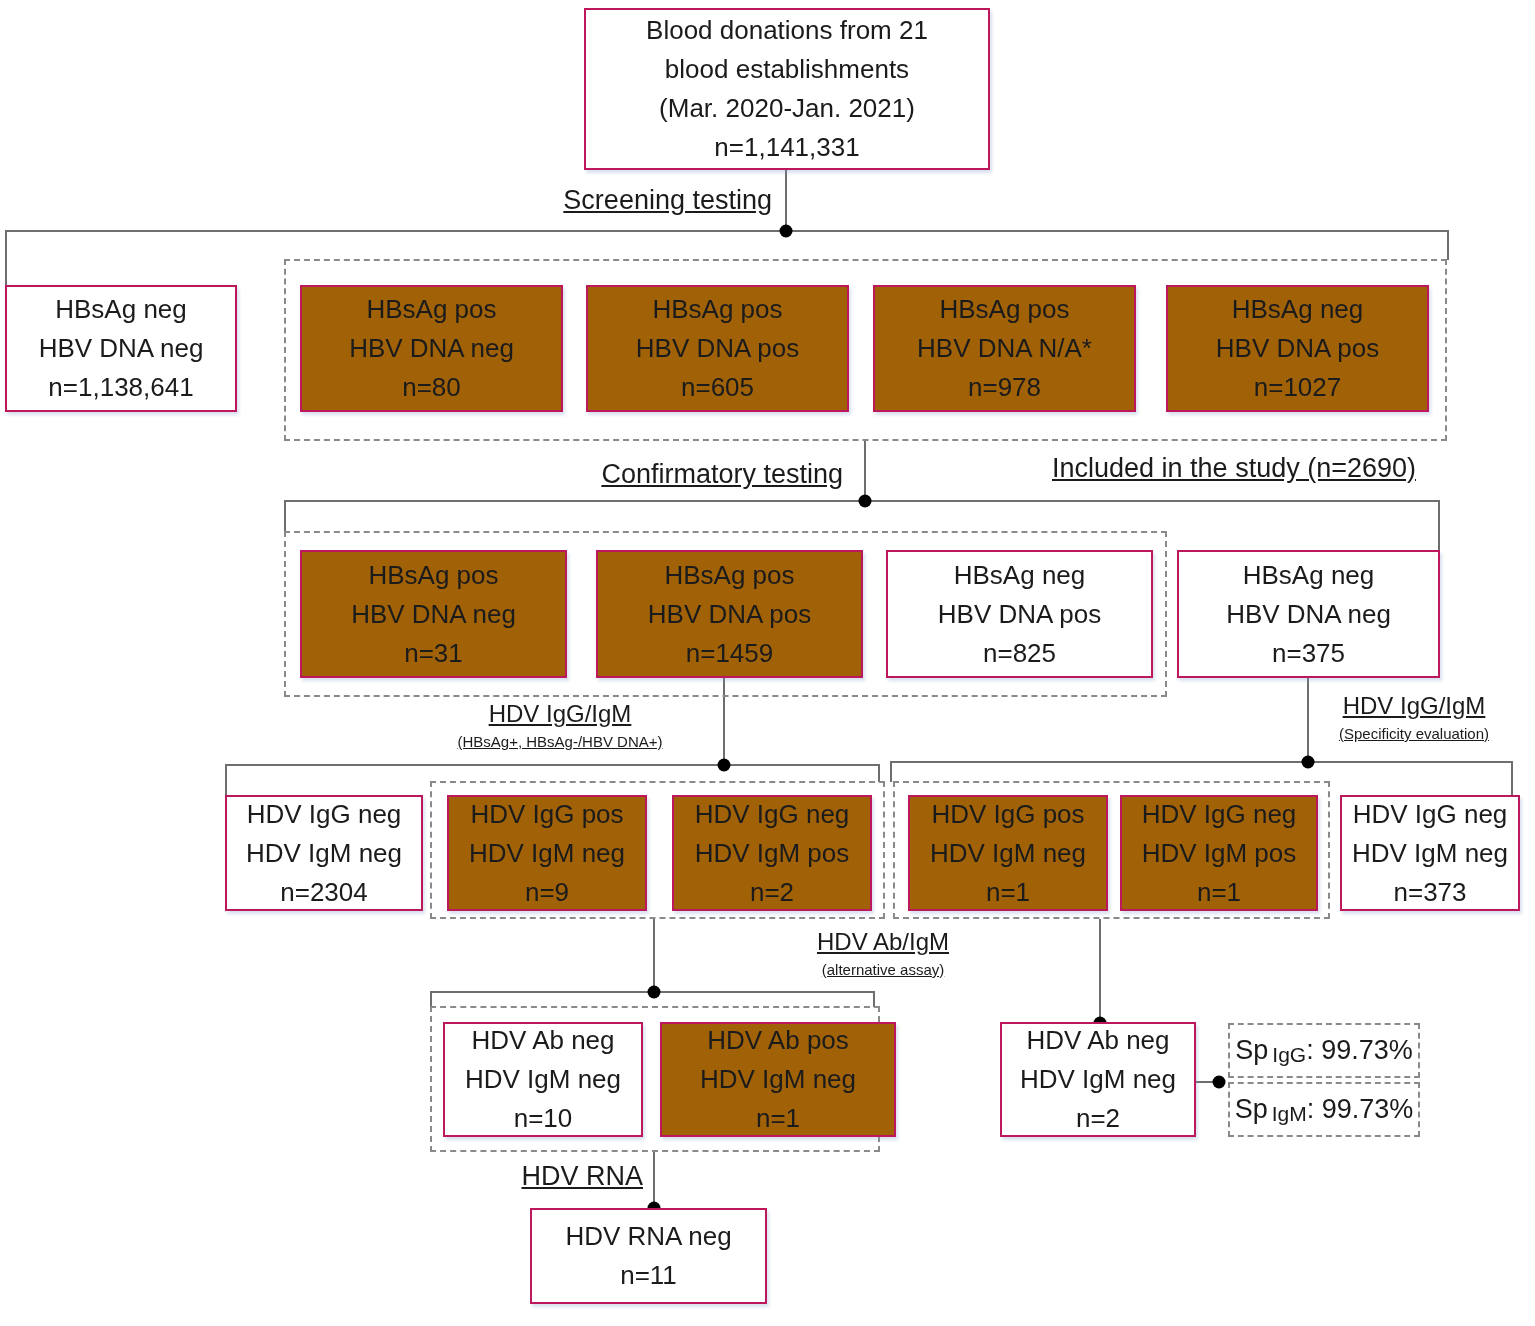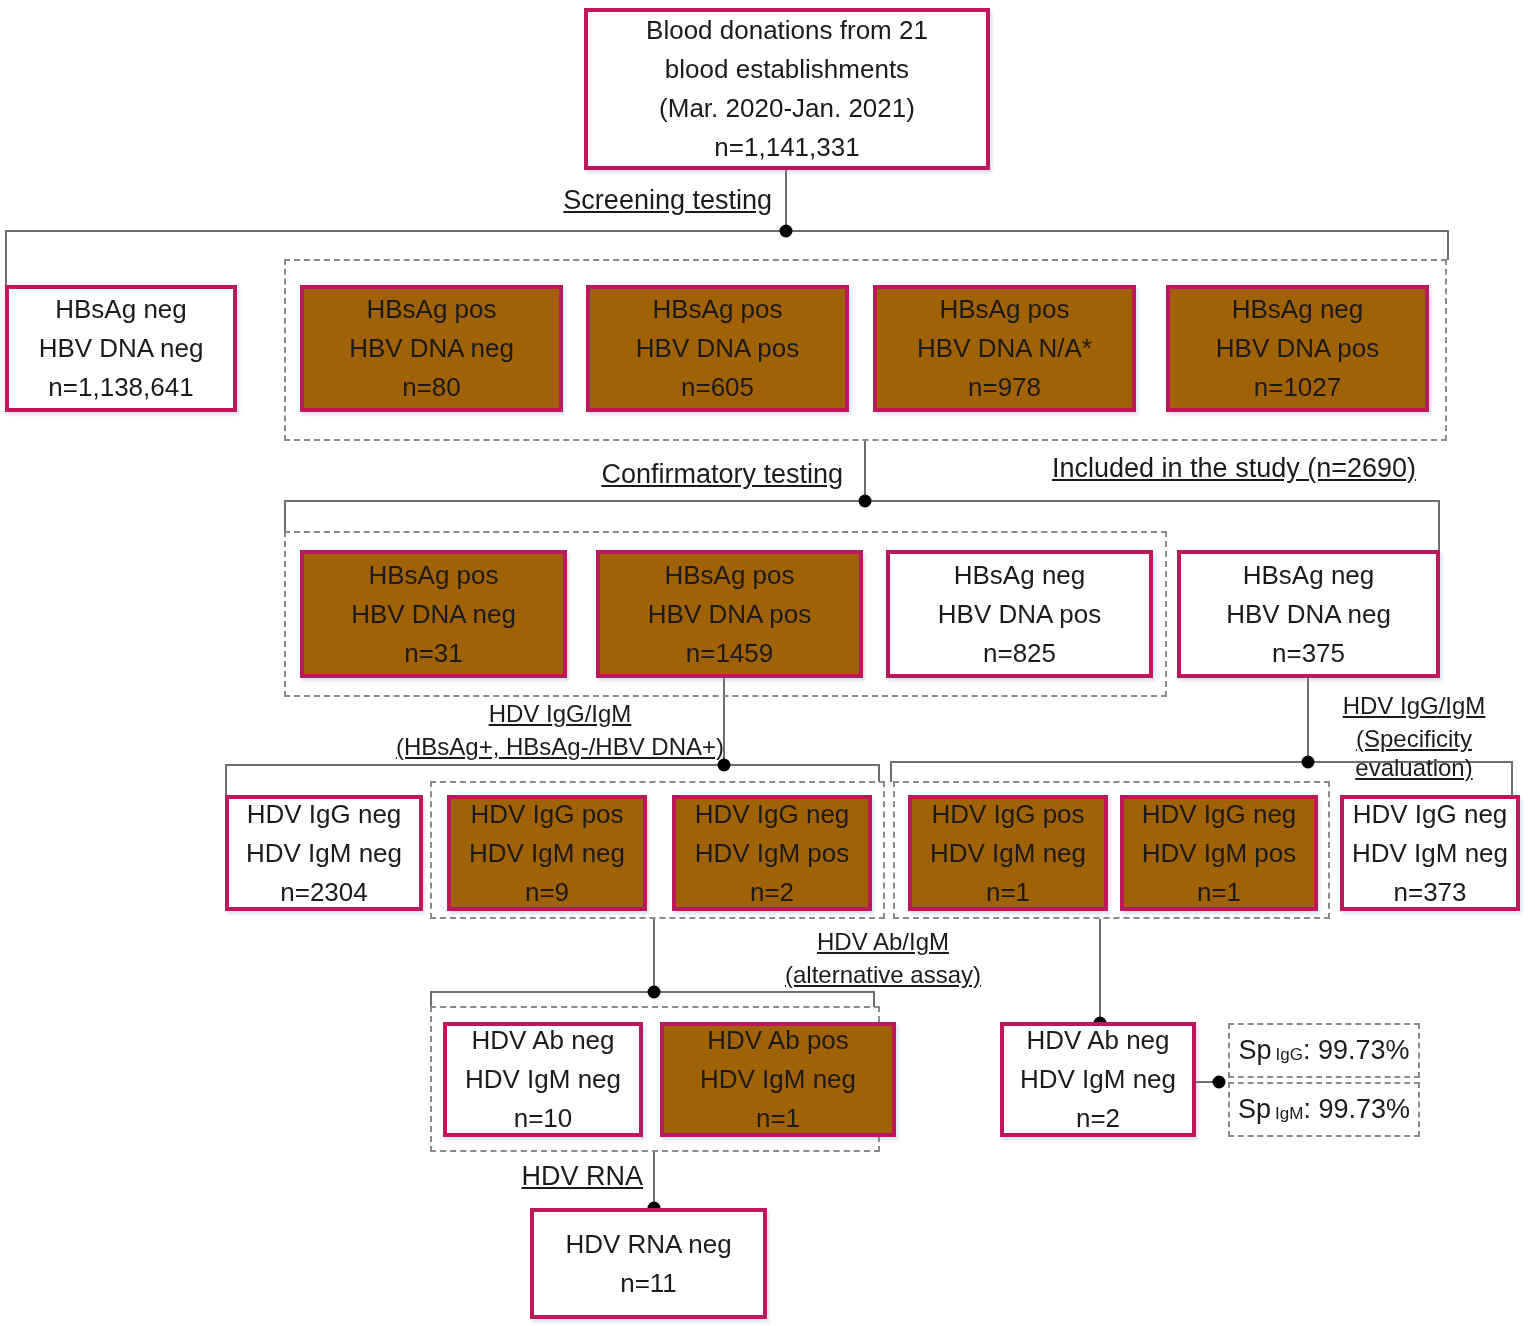--- a/index.html
+++ b/index.html
@@ -1,46 +1,46 @@
 <!DOCTYPE html>
 <html><head>
 <meta charset="utf-8">
 <style>
   html,body{margin:0;padding:0;background:#fff;}
   #canvas{
     position:relative;width:1535px;height:1326px;background:#ffffff;
     font-family:"Liberation Sans",sans-serif;color:#1b1b1b;overflow:hidden;
   }
   .box{
-    position:absolute;background:#ffffff;border:4px solid #be185d;
+    position:absolute;background:#ffffff;border:2px solid #be185d;
     display:flex;flex-direction:column;justify-content:center;align-items:center;
     text-align:center;font-size:26px;line-height:1.5;
     box-shadow:2px 3px 3px rgba(130,160,205,.30);
     box-sizing:border-box;
   }
   .box.orange{background:#a16207;}
   .dashed{
     position:absolute;border:2px dashed #8a8a8a;box-sizing:border-box;background:transparent;
   }
   .hline,.vline{position:absolute;background:#6e6e6e;}
   .hline{height:2px;}
   .vline{width:2px;}
   .dot{
     position:absolute;width:13px;height:13px;background:#000;border-radius:50%;
     transform:translate(-50%,-50%);
   }
   .lbl{position:absolute;font-size:27px;line-height:1.2;white-space:nowrap;text-decoration:underline;}
   .lbl.center{text-align:center;white-space:normal;}
   .lbl-title{font-size:24px;}
-  .lbl-sub{font-size:24px;margin-top:4px;}
+  .lbl-sub{font-size:15px;margin-top:4px;}
   .spbox{
     position:absolute;border:2px dashed #8a8a8a;box-sizing:border-box;
     display:flex;align-items:center;justify-content:center;font-size:27px;background:#fff;
   }
-  .spbox .sub{font-size:17px;margin-left:4px;margin-top:9px;}
+  .spbox .sub{font-size:21px;margin-left:4px;margin-top:9px;}
 </style>
 </head>
 <body>
 
 <div id="canvas">
 
   <div class="vline" style="left:785px;top:170px;height:62px"></div>
   <div class="hline" style="left:5px;top:230px;width:1444px"></div>
   <div class="vline" style="left:5px;top:230px;height:55px"></div>
   <div class="vline" style="left:1447px;top:230px;height:30px"></div>
@@ -211,18 +211,18 @@
     <span>Sp</span>
       <span class="sub">IgG</span>
       <span>: 99.73%</span>
   </div>
   <div class="spbox" style="left:1228px;top:1082px;width:192px;height:55px">
     <span>Sp</span>
       <span class="sub">IgM</span>
       <span>: 99.73%</span>
   </div>
 
-  <div class="box" style="left:530px;top:1208px;width:237px;height:111px">
+  <div class="box" style="left:530px;top:1208px;width:237px;height:96px">
       <div>HDV RNA neg</div>
       <div>n=11</div>
     </div>
 
 </div>
 
 </body></html>

